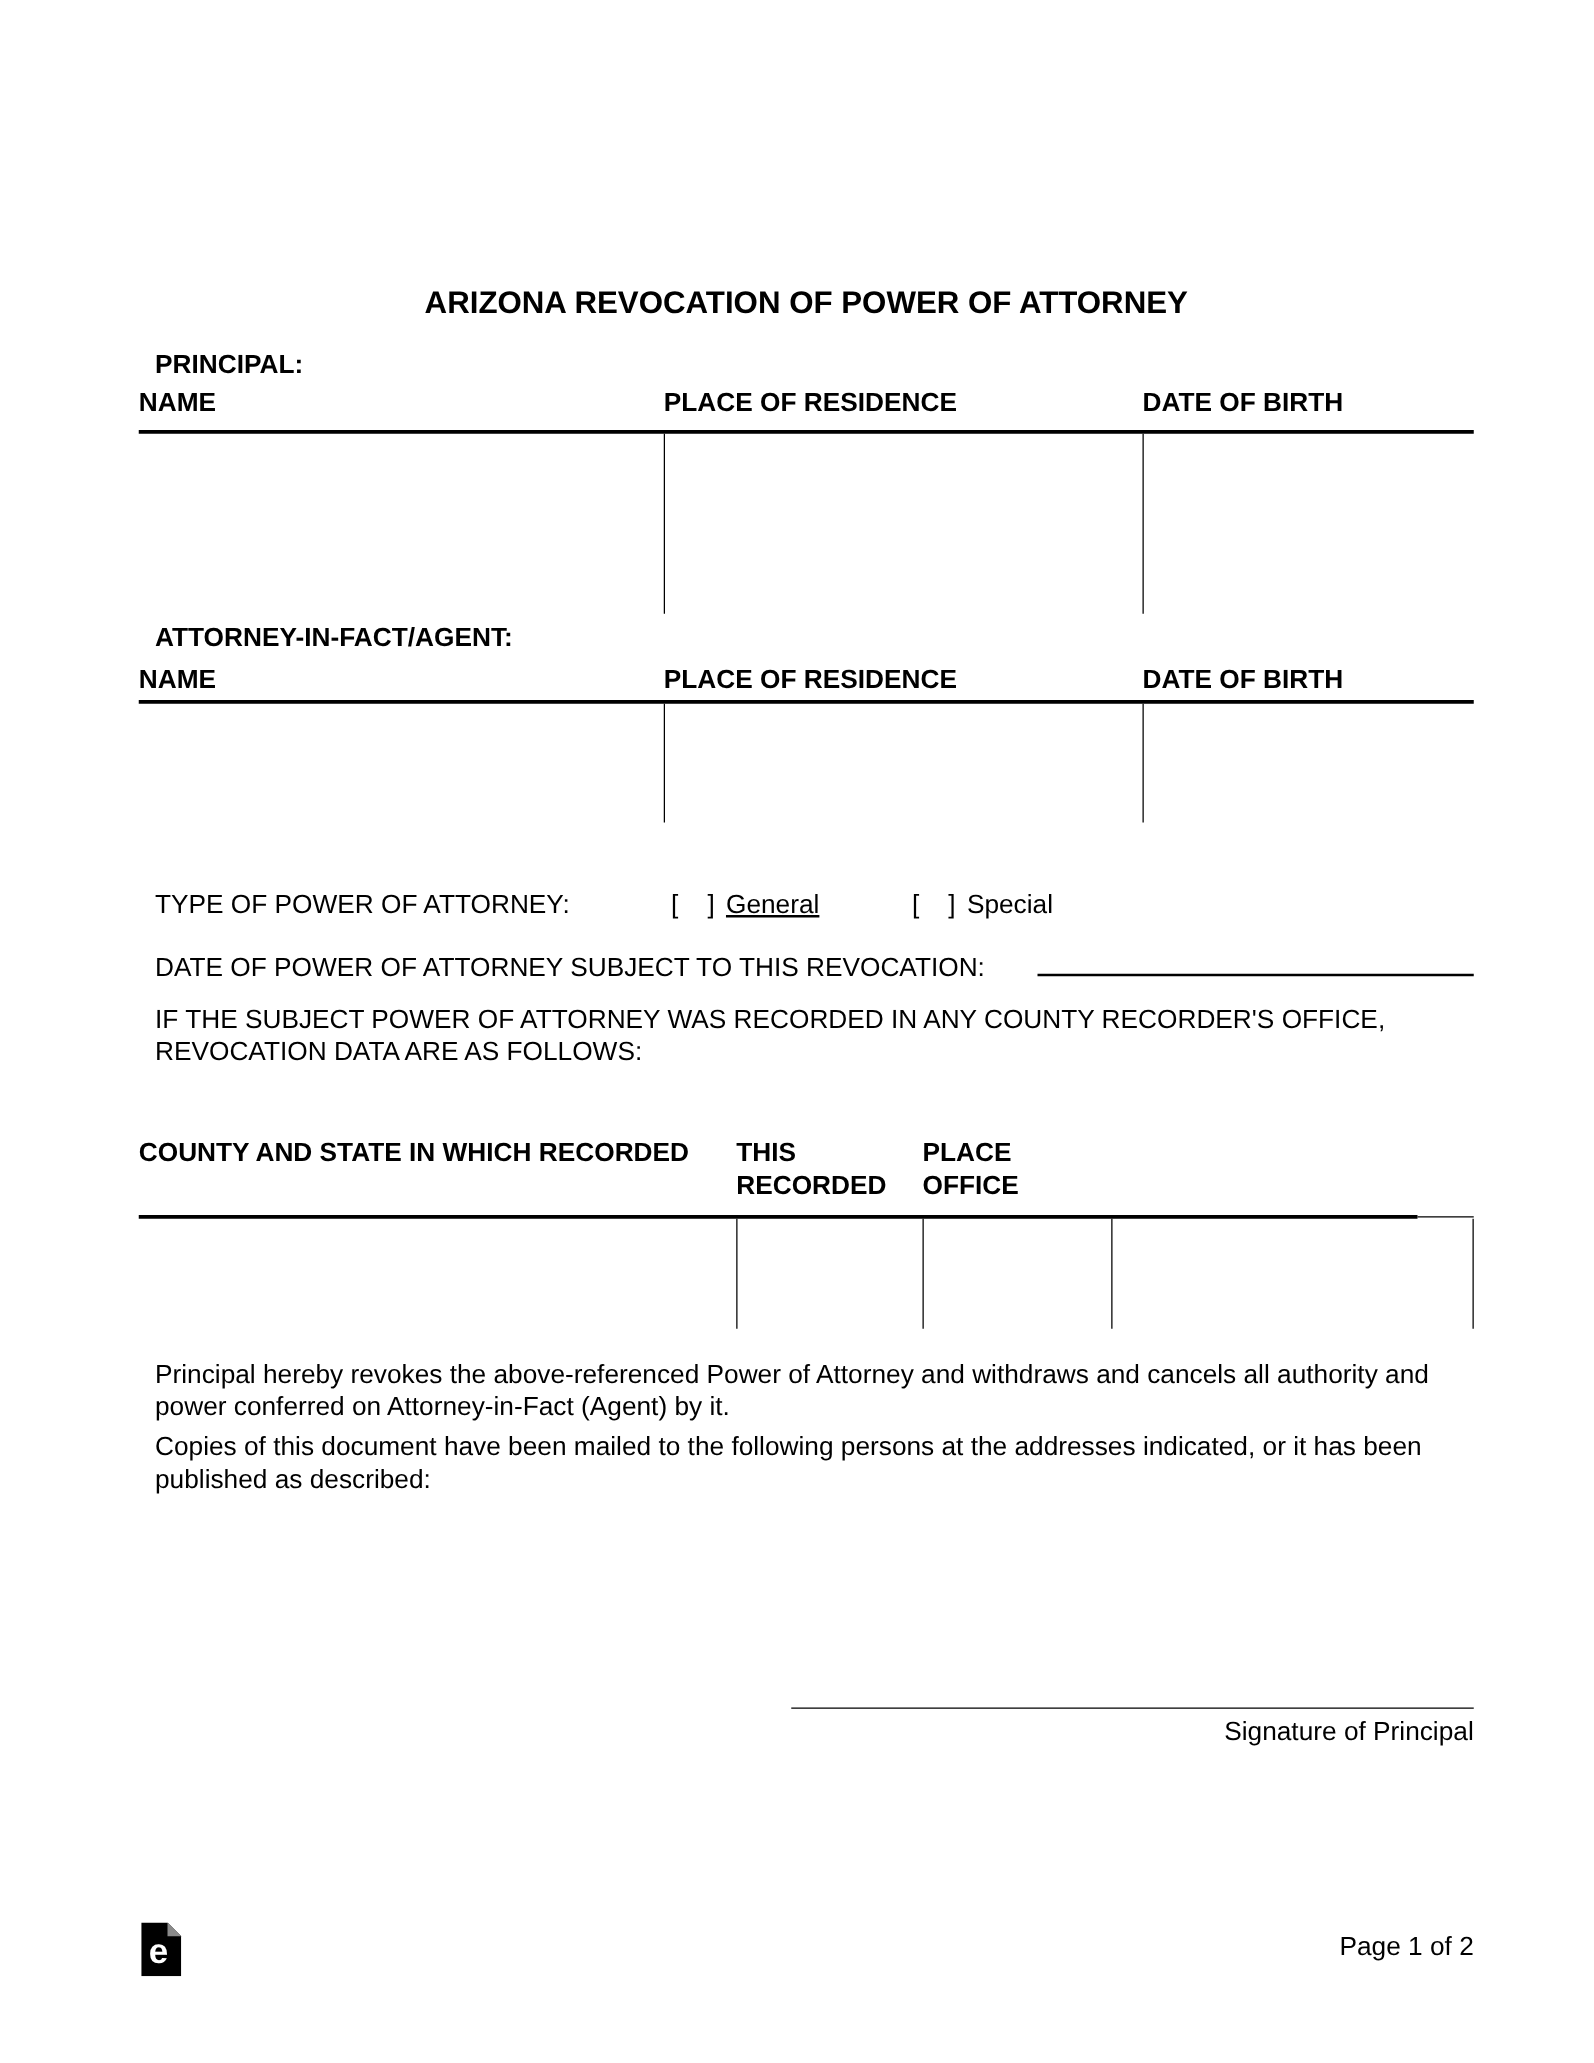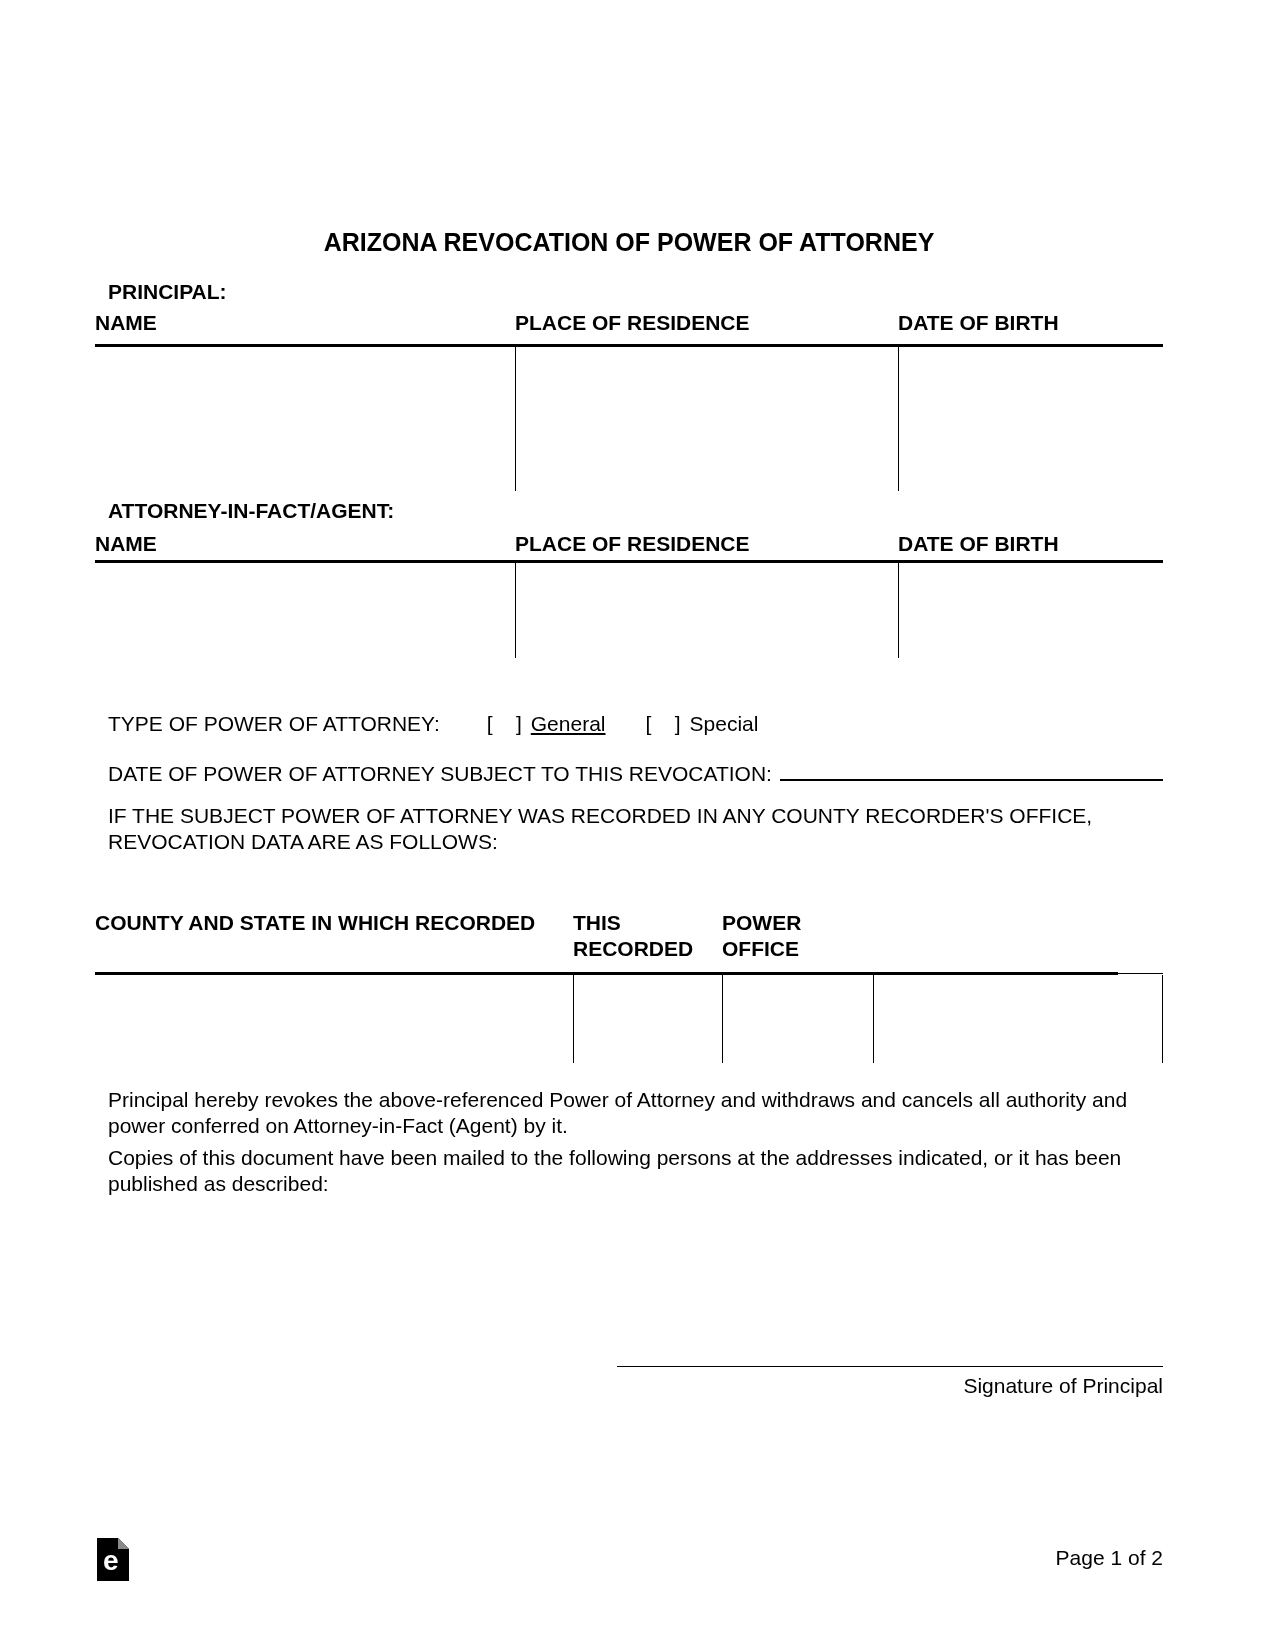--- a/index.html
+++ b/index.html
@@ -6,41 +6,41 @@
   .page {
     position: relative;
     width: 1275px;
     height: 1650px;
     background: #ffffff;
     font-family: "Liberation Sans", "DejaVu Sans", sans-serif;
     font-size: 21px;
     color: #000;
     overflow: hidden;
   }
-  .abs { position: absolute; }
+  .abs { position: absolute; margin-left: 16px; }
   .bold { font-weight: bold; }
   .nowrap { white-space: nowrap; }
 
   .content-line { left: 108px; width: 1055px; }
 
   
   .tbl { left: 95px; width: 1068px; }
   .tbl .hdr { display: flex; font-weight: bold; }
   .tbl .hdr-cell { white-space: nowrap; line-height: 26px; }
   .rule3 { height: 3px; background: #000; }
   .tbody { position: relative; }
   .vline { position: absolute; top: 0; bottom: 0; width: 1px; background: #000; }
   .cell-area { position: absolute; top: 0; bottom: 0; }
 
   
   .rule-mix { position: relative; height: 3px; }
   .rule-mix .thick { position: absolute; left: 0; top: 0; width: 1023px; height: 3px; background: #000; }
   .rule-mix .thin  { position: absolute; left: 1023px; right: 0; top: 1px; height: 1px; background: #000; }
 
-  .flexline { display: flex; align-items: baseline; }
+  .flexline { display: flex; align-items: baseline; gap: 34px; }
   .blank-underline { flex: 1 1 auto; border-bottom: 2px solid #000; height: 24px; margin-left: 8px; }
 
   .para div { line-height: 26px; white-space: nowrap; }
 
   .sig-line { border-bottom: 1px solid #000; height: 1px; }
 </style>
 </head>
 <body>
 
 <div class="page">
@@ -106,21 +106,21 @@
   <div class="abs tbl" style="top:910px;">
     <div class="hdr">
       <div class="hdr-cell" style="width:478px;">
         <div>COUNTY AND STATE IN WHICH RECORDED</div>
       </div>
       <div class="hdr-cell" style="width:149px;">
         <div>THIS</div>
         <div>RECORDED</div>
       </div>
       <div class="hdr-cell" style="width:151px;">
-        <div>POWER</div>
+        <div>PLACE</div>
         <div>OFFICE</div>
       </div>
     </div>
     <div class="rule-mix" style="margin-top:10px;">
       <div class="thick"></div>
       <div class="thin"></div>
     </div>
     <div class="tbody" style="height:88px;">
       <div class="vline" style="left:478px;"></div>
       <div class="vline" style="left:627px;"></div>

